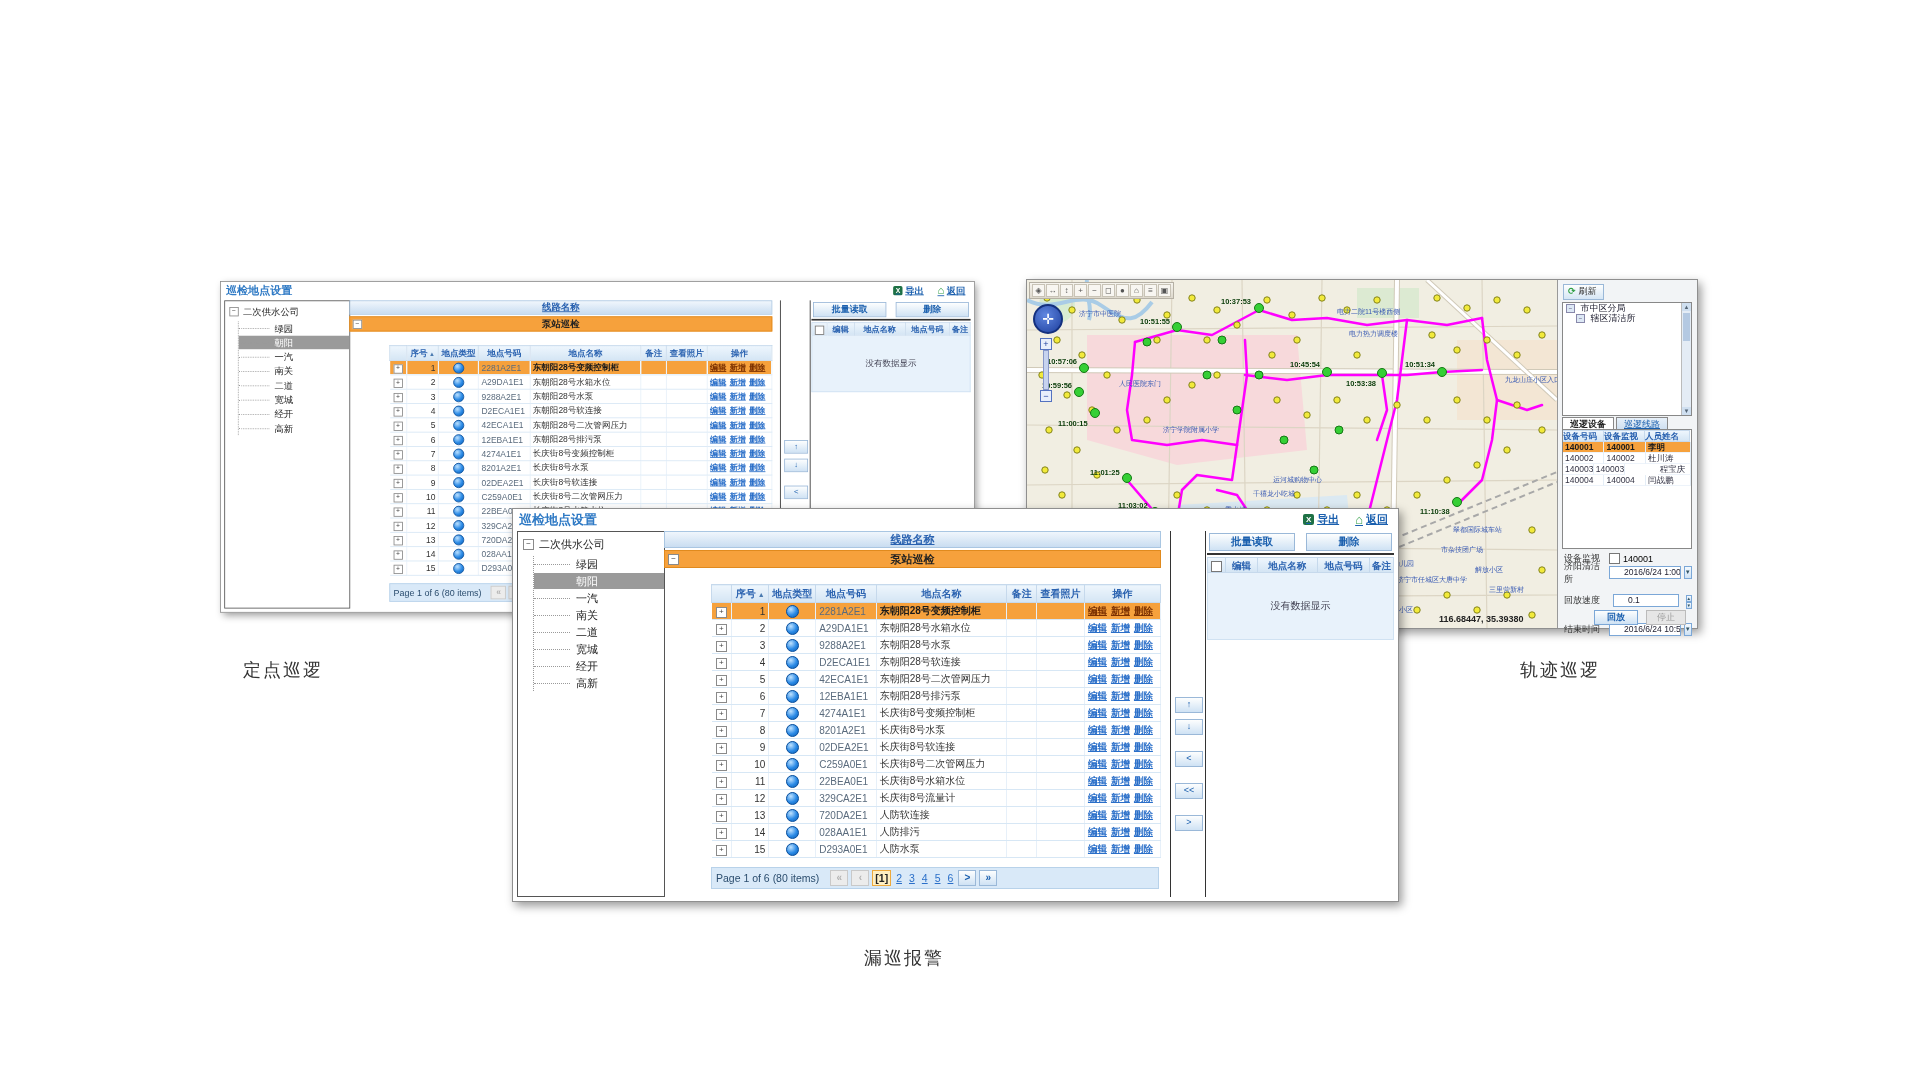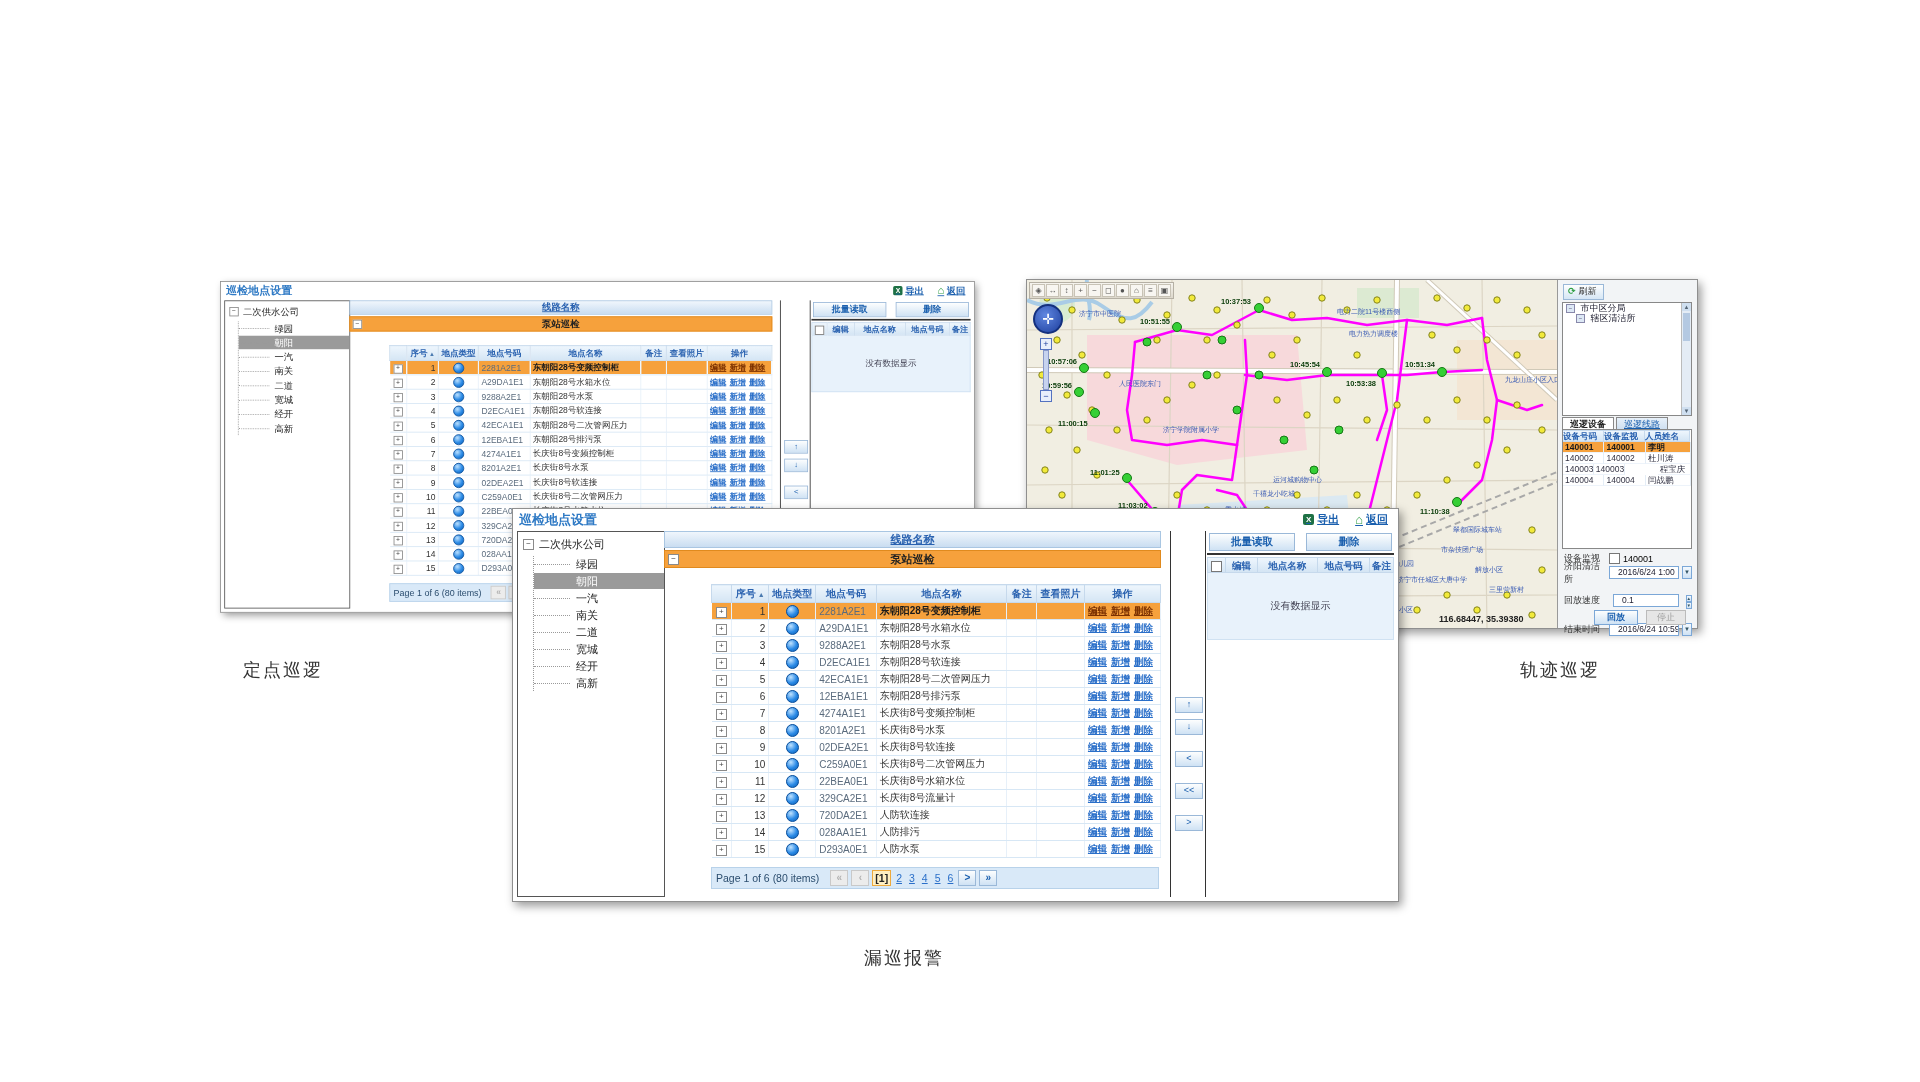--- a/index.html
+++ b/index.html
@@ -121,21 +121,21 @@
   .dv-header{display:flex;height:12px;}
   .dv-header .hc{background:linear-gradient(#eef6fd,#d4e5f4);color:#2a62b0;border:1px solid #c6d9ec;border-left:none;
                  font-size:8.5px;line-height:11px;text-align:left;font-weight:bold;}
   .dv-header .hc:first-child{border-left:none;}
   .dv-row{display:flex;height:11px;line-height:11px;font-size:8.5px;color:#334;cursor:pointer;}
   .dv-row .dc{border-right:1px solid #e4edf6;border-bottom:1px solid #edf3fa;padding:0 2px;white-space:nowrap;overflow:hidden;}
   .dv-row.sel{background:#f6a13c;color:#1a1a1a;font-weight:bold;}
   .mrow{position:absolute;left:6px;right:5px;height:13px;display:flex;align-items:center;gap:3px;}
   .mlabel{width:42px;color:#333;flex:0 0 auto;}
   .minput{width:72px;height:11px;background:#fff;border:1px solid #7ba7d7;font-size:8.5px;line-height:11px;
-          padding:0 8px;color:#223;white-space:nowrap;overflow:hidden;}
+          padding:0 14px;color:#223;white-space:nowrap;overflow:hidden;}
   .ddbtn{width:11px;height:11px;background:linear-gradient(#f4f9fe,#cfe2f4);border:1px solid #7ba7d7;font-size:6px;
          line-height:11px;text-align:center;color:#356;cursor:pointer;}
   .spin{width:9px;height:12px;display:flex;flex-direction:column;cursor:pointer;}
   .spin div{flex:1;background:linear-gradient(#f4f9fe,#cfe2f4);border:1px solid #7ba7d7;font-size:4.5px;line-height:5px;text-align:center;color:#356;}
   .mp-play{position:absolute;left:36px;top:330px;width:42px;height:13px;border:1px solid #7ba7d7;
            background:linear-gradient(#fdfefe,#cfe2f4);color:#1a5fae;font-weight:bold;font-size:9px;line-height:12px;text-align:center;cursor:pointer;}
   .mp-stop{position:absolute;left:88px;top:330px;width:38px;height:13px;border:1px solid #bbb;background:#e6e6e6;
            color:#9a9a9a;font-size:9px;line-height:12px;text-align:center;}
 
   .caption{position:absolute;font-size:18px;color:#333;letter-spacing:2px;}

